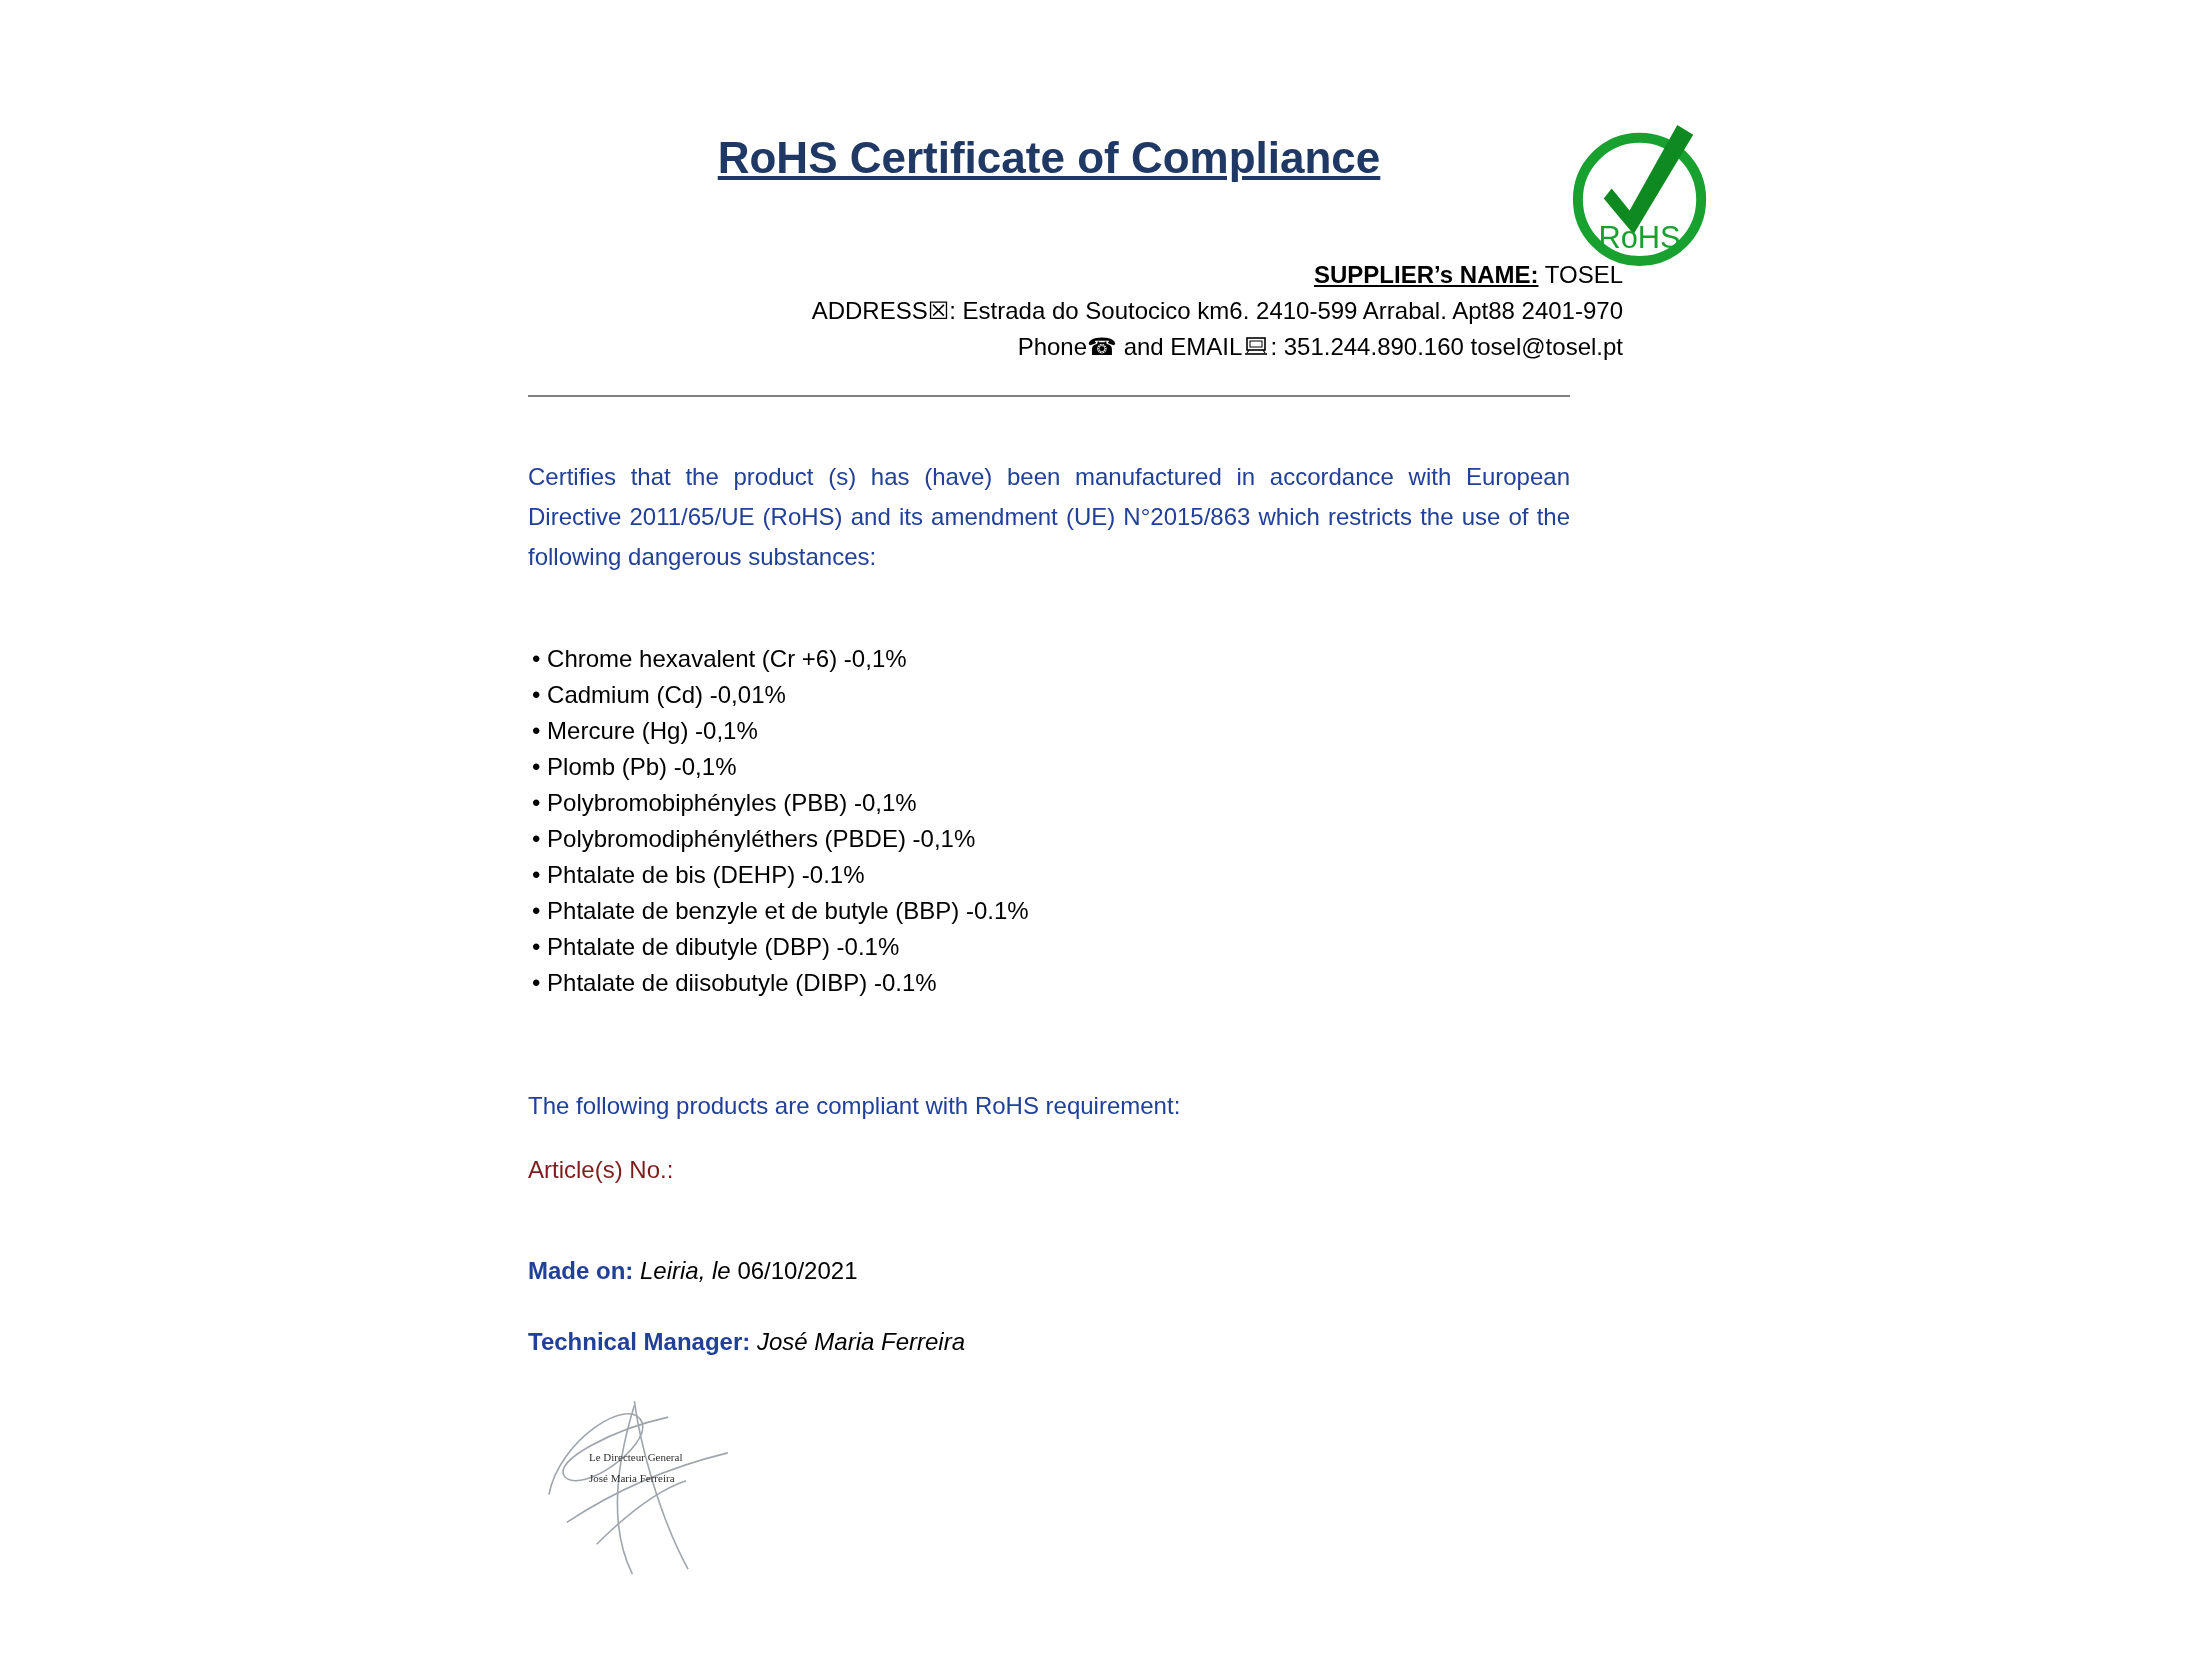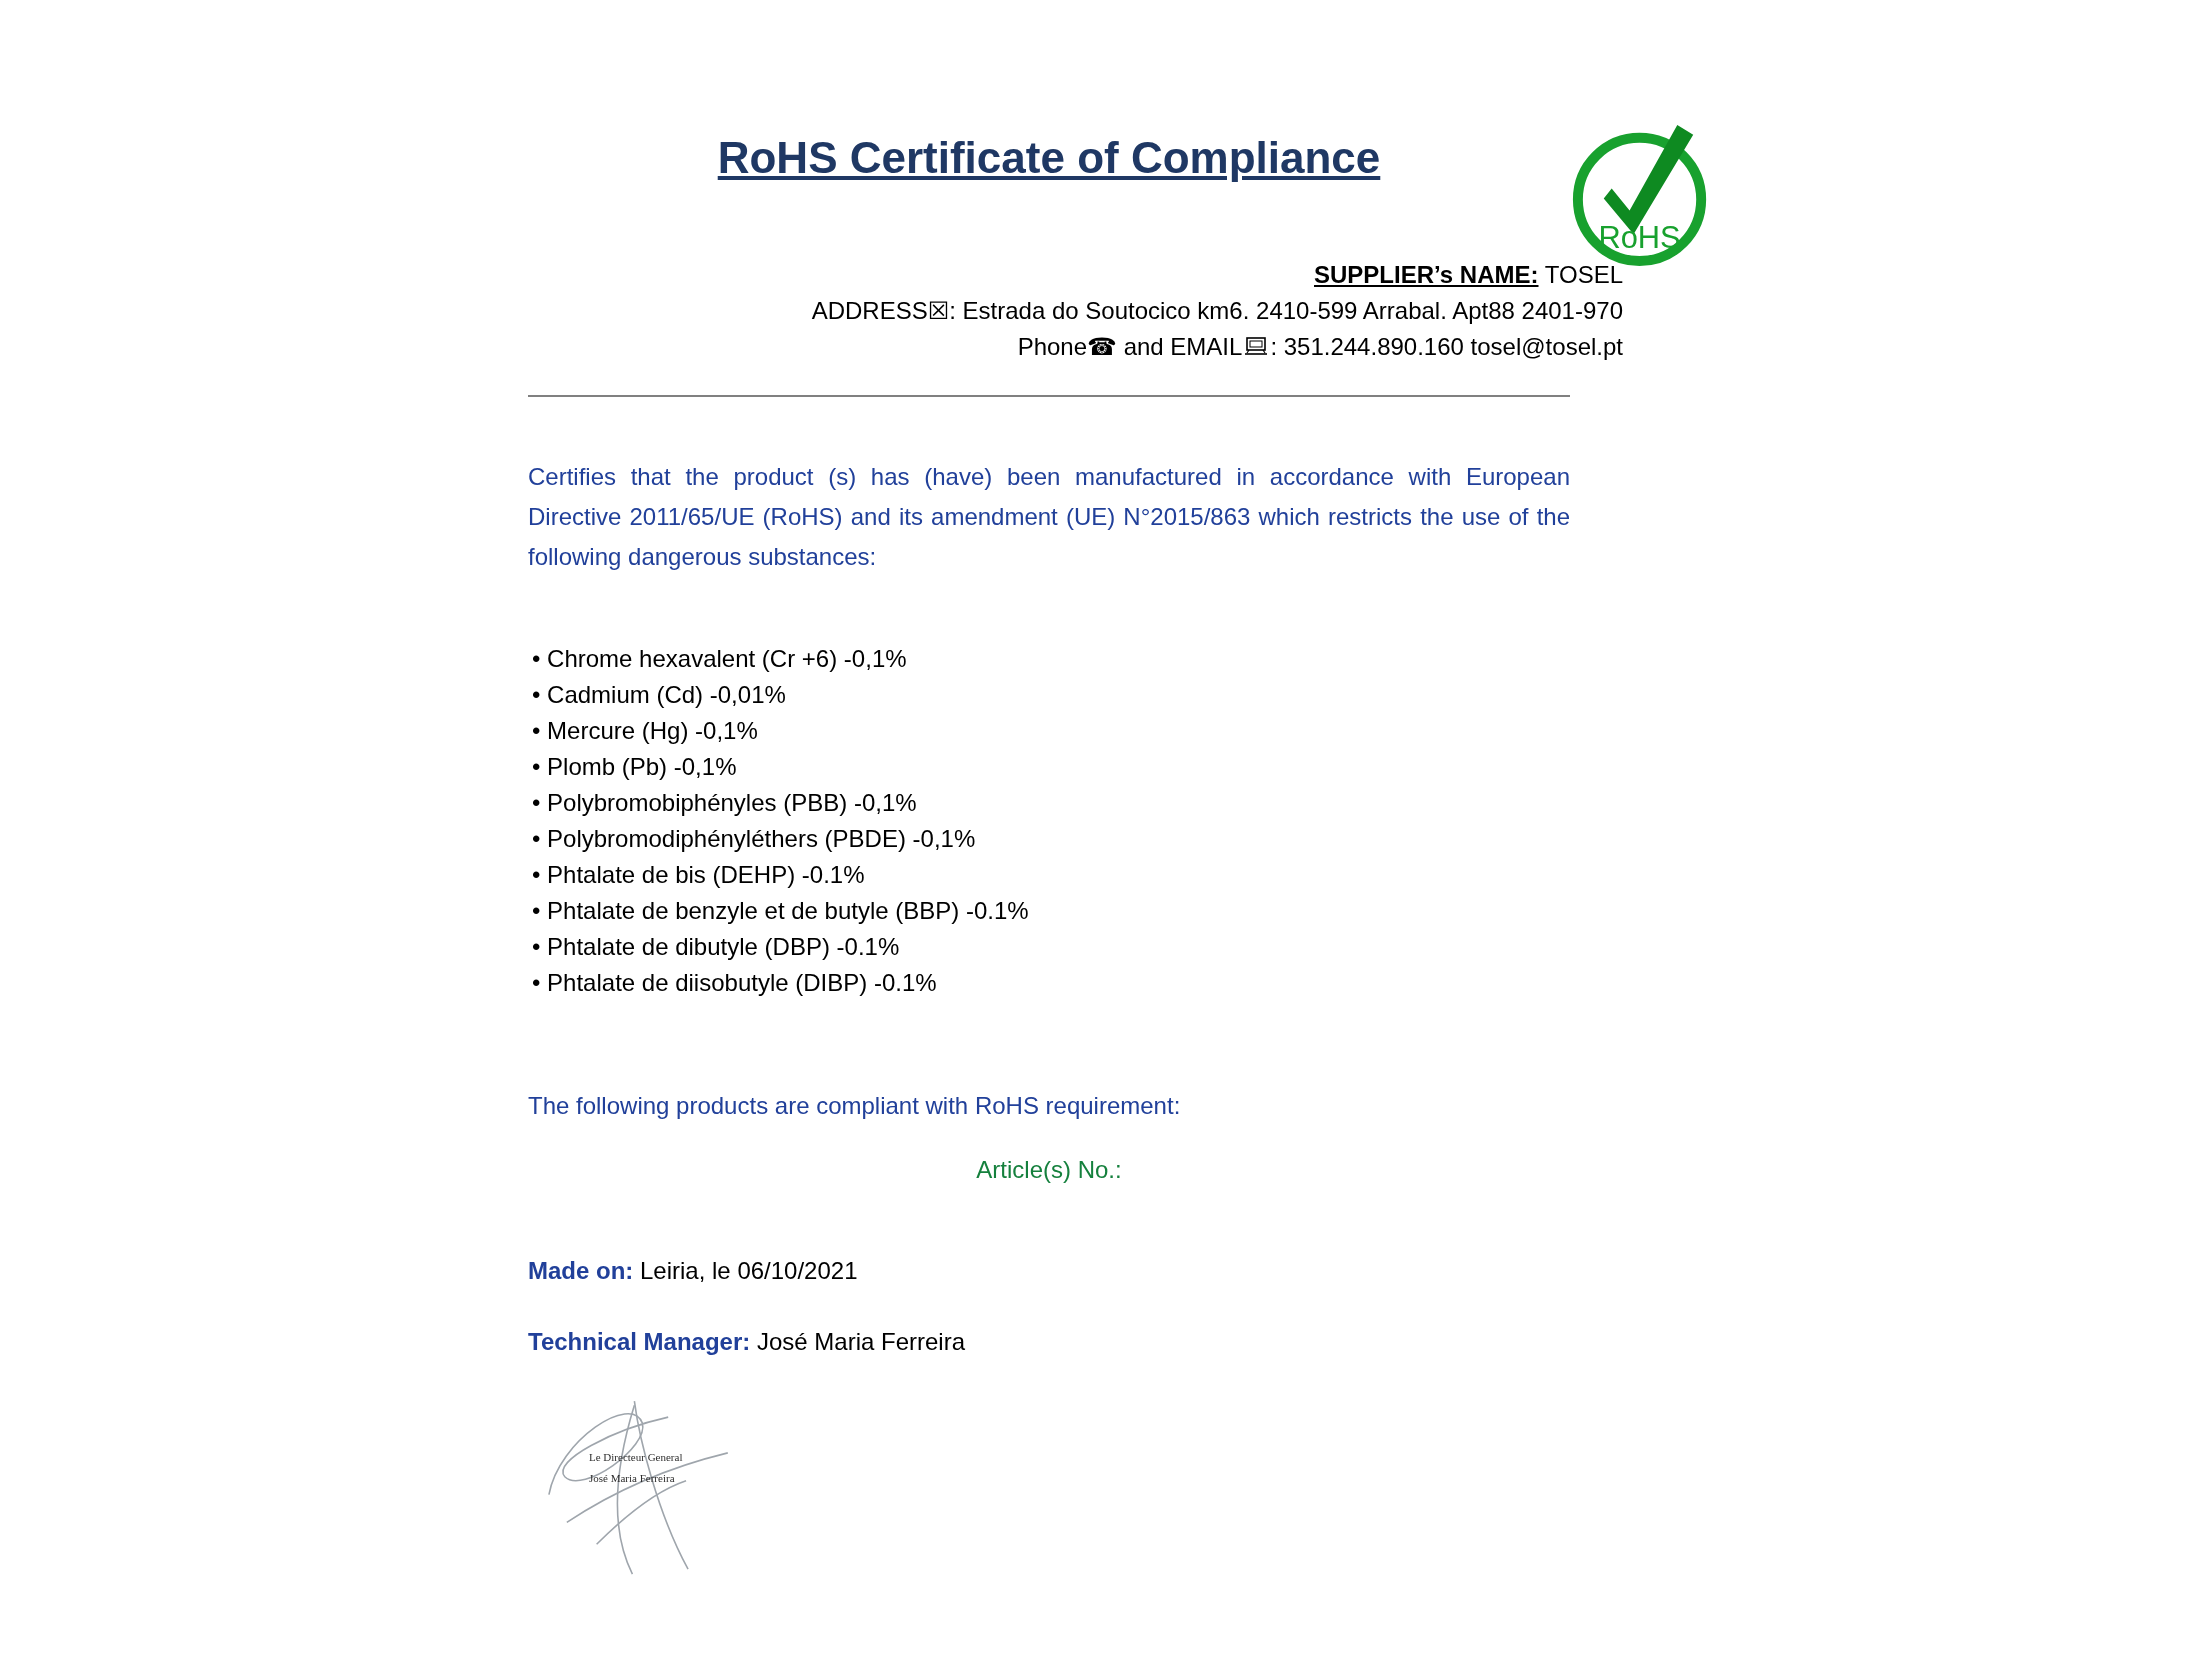--- a/index.html
+++ b/index.html
@@ -53,29 +53,29 @@
     list-style:none;margin:4px;padding:0;
   }
   .substances li::before{content:"• ";}
 
   .compliance{
     position:absolute;left:528px;top:1092px;width:1042px;
     font-size:24px;color:var(--blue);
   }
   .article{
     position:absolute;left:528px;top:1156px;width:1042px;
-    font-size:24px;color:#15803d;text-align:center;
+    font-size:24px;color:#7f1d1d;
   }
   .made-on,.tech-manager{
     position:absolute;left:528px;width:1042px;font-size:24px;color:#000;
   }
   .made-on{top:1257px;}
   .tech-manager{top:1328px;}
   .blue-bold{color:var(--blue);font-weight:bold;}
-  .italic{margin-top:37px;}
+  .italic{font-style:italic;margin-top:37px;}
 
   .signature{
     position:absolute;left:537px;top:1395px;width:318px;height:239px;
   }
   .signature svg{position:absolute;left:0;top:0;}
   .sig-caption{
     position:absolute;left:52px;top:44px;
     font-family:"Liberation Serif", serif;font-size:11px;line-height:21px;
     color:#2e2e2e;white-space:nowrap;margin-top:8px;
   }

